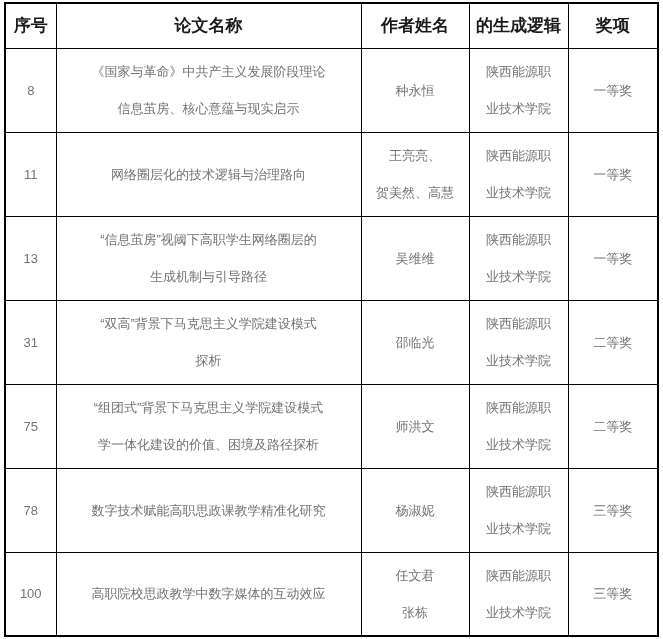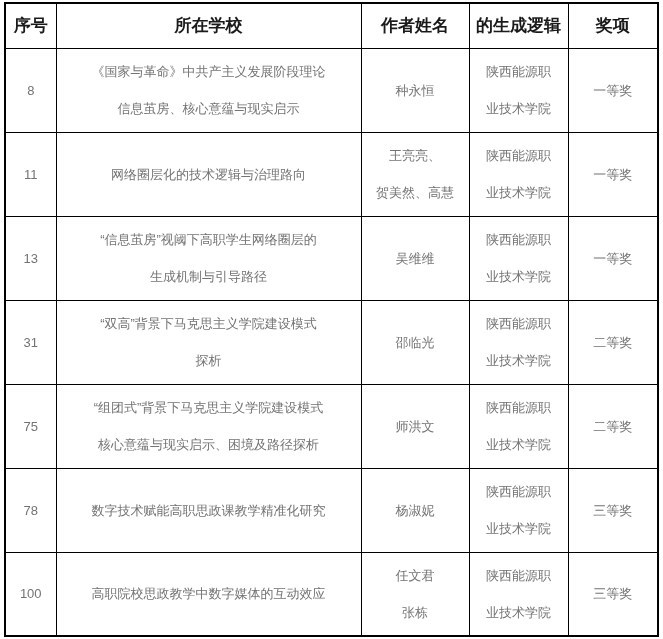--- a/index.html
+++ b/index.html
@@ -56,21 +56,21 @@
     <colgroup>
       <col style="width:51px">
       <col style="width:305px">
       <col style="width:108px">
       <col style="width:99px">
       <col style="width:90px">
     </colgroup>
     <thead>
       <tr>
         <th>序号</th>
-        <th>所在学校</th>
+        <th>论文名称</th>
         <th>作者姓名</th>
         <th>的生成逻辑</th>
         <th>奖项</th>
       </tr>
     </thead>
     <tbody>
         <tr>
     <td>
             <div class="line">8</div>
           </td>
@@ -145,21 +145,21 @@
     <td>
             <div class="line">二等奖</div>
           </td>
   </tr>
         <tr>
     <td>
             <div class="line">75</div>
           </td>
     <td>
             <div class="line">“组团式”背景下马克思主义学院建设模式</div>
-            <div class="line">核心意蕴与现实启示、困境及路径探析</div>
+            <div class="line">学一体化建设的价值、困境及路径探析</div>
           </td>
     <td>
             <div class="line">师洪文</div>
           </td>
     <td>
             <div class="line">陕西能源职</div>
             <div class="line">业技术学院</div>
           </td>
     <td>
             <div class="line">二等奖</div>

